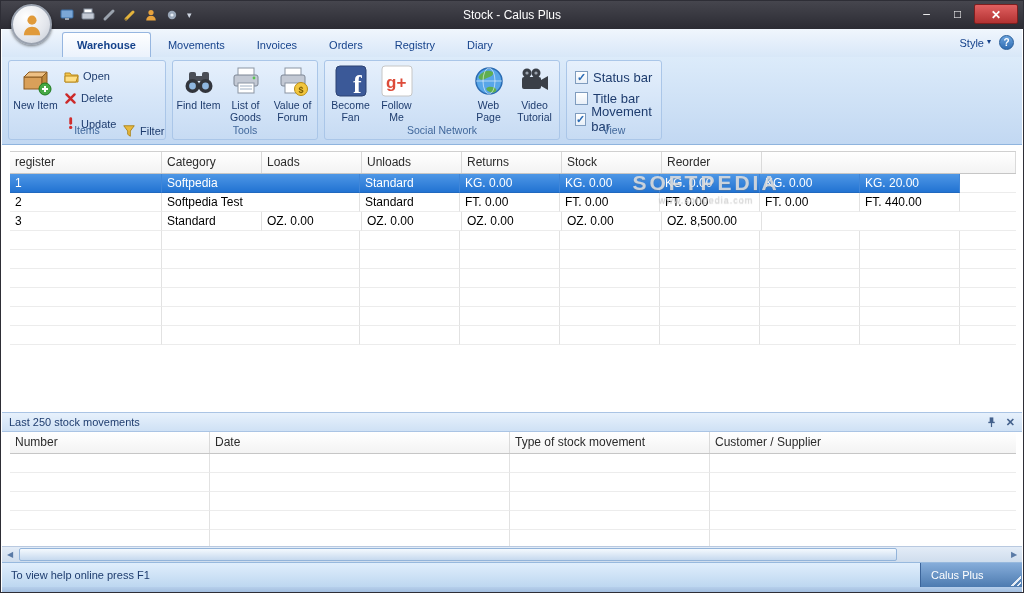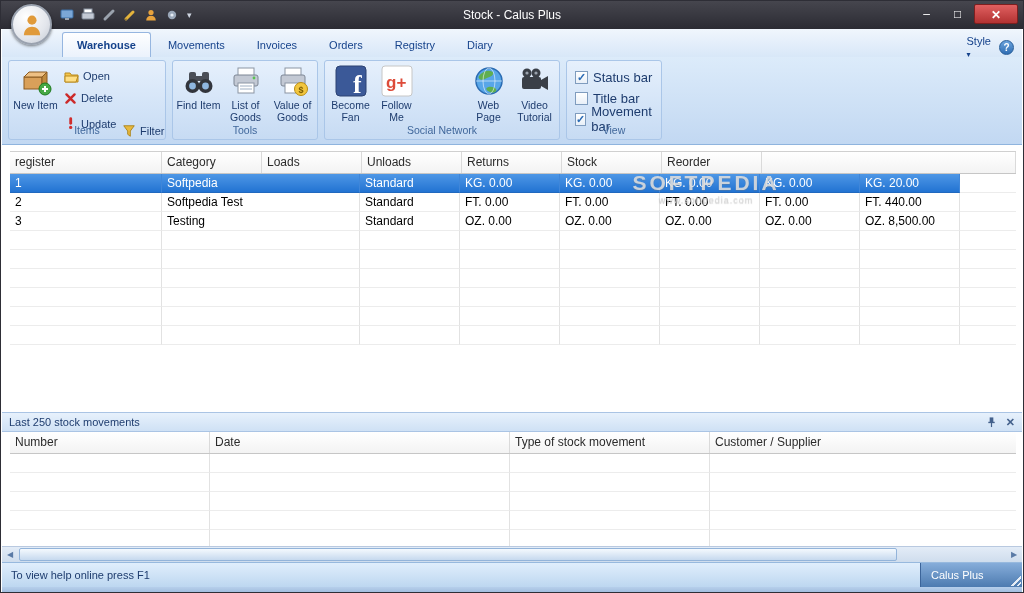--- a/index.html
+++ b/index.html
@@ -28,21 +28,21 @@
     border:2px solid #9aa2af; box-shadow:0 1px 3px rgba(0,0,0,.5); z-index:9;
     display:flex; align-items:center; justify-content:center; }
   
   .tabrow { position:absolute; left:1px; right:1px; top:28px; height:28px;
     background:linear-gradient(#f0f6fd,#d8e7f8); }
   .tabs { position:absolute; left:60px; bottom:0; display:flex; align-items:flex-end; }
   .tab { padding:6px 14px 6px; font-size:11px; color:#15428b; margin-right:2px;
     border:1px solid transparent; border-bottom:none; border-radius:3px 3px 0 0; }
   .tab.active { background:linear-gradient(#fefeff,#ebf2fc); border-color:#96b6e0; font-weight:bold; }
   .tab-right { position:absolute; right:8px; top:6px; display:flex; align-items:center; gap:8px; }
-  .style-dd { font-size:11px; color:#15428b; display:flex; gap:3px;flex-direction:column; }
+  .style-dd { font-size:11px; color:#15428b; display:flex; gap:3px; }
   .style-dd .dd { font-size:8px; }
   .help-btn { width:15px; height:15px; border-radius:50%; background:linear-gradient(#6ba3dd,#2f6db3);
     border:1px solid #275d99; color:#fff; font-size:10px; font-weight:bold; text-align:center; line-height:14px; }
   
   .ribbon { position:absolute; left:1px; right:1px; top:56px; height:88px;
     background:linear-gradient(#dcebfa,#c2d8f2); border-bottom:1px solid #8fb4de; }
   .rgroup { position:absolute; top:3px; height:80px; border:1px solid #aac6e8; border-radius:3px;
     background:linear-gradient(#e6f0fc,#d2e3f7 62%, #c7dbf3); }
   .rgroup-caption { position:absolute; left:1px; right:1px; bottom:1px; text-align:center;
     font-size:10.5px; color:#40679b; padding:1px 0 2px; }
@@ -269,21 +269,21 @@
       <div class="bigbtn" style="left:97px;">
         <span>
             <svg width="32" height="32" viewBox="0 0 32 32">
               <rect x="8" y="3" width="16" height="8" fill="#fff" stroke="#8b95a3"></rect>
               <rect x="4" y="10" width="24" height="11" rx="2" fill="#c3c9d4" stroke="#7d8694"></rect>
               <rect x="8" y="18" width="16" height="10" fill="#fff" stroke="#8b95a3"></rect>
               <circle cx="24" cy="24" r="6.5" fill="#f2c63e" stroke="#b98d12"></circle>
               <text x="21.5" y="27.5" font-size="9" font-weight="bold" fill="#7a5c00" font-family="Liberation Sans, sans-serif">$</text>
             </svg>
           </span>
-        <span class="lbl">Value of Goods</span>
+        <span class="lbl">Value of Forum</span>
       </div>
       <div class="rgroup-caption">Tools</div>
     </div>
 
     <div class="rgroup" style="left:322px; width:236px;">
       <div class="bigbtn" style="left:3px;">
         <span>
             <svg width="32" height="32" viewBox="0 0 32 32">
               <rect x="1" y="1" width="30" height="30" rx="4" fill="#3b5998" stroke="#2d4373"></rect>
               <text x="18" y="28" font-size="26" font-weight="bold" fill="#fff" font-family="Liberation Serif, serif">f</text>
@@ -381,21 +381,20 @@
           <div class="g-cell" style="width: 100px;">Standard</div>
           <div class="g-cell" style="width: 100px;">FT. 0.00</div>
           <div class="g-cell" style="width: 100px;">FT. 0.00</div>
           <div class="g-cell" style="width: 100px;">FT. 0.00</div>
           <div class="g-cell" style="width: 100px;">FT. 0.00</div>
           <div class="g-cell" style="width: 100px;">FT. 440.00</div>
           <div class="g-filler"></div>
         </div>
         <div class="grid-row">
           <div class="g-cell" style="width: 152px;">3</div>
-          <div class="g-cell" style="width: 198px;">Testing</div>
           <div class="g-cell" style="width: 100px;">Standard</div>
           <div class="g-cell" style="width: 100px;">OZ. 0.00</div>
           <div class="g-cell" style="width: 100px;">OZ. 0.00</div>
           <div class="g-cell" style="width: 100px;">OZ. 0.00</div>
           <div class="g-cell" style="width: 100px;">OZ. 0.00</div>
           <div class="g-cell" style="width: 100px;">OZ. 8,500.00</div>
           <div class="g-filler"></div>
         </div>
         <div class="grid-row">
           <div class="g-cell" style="width: 152px;"></div>

